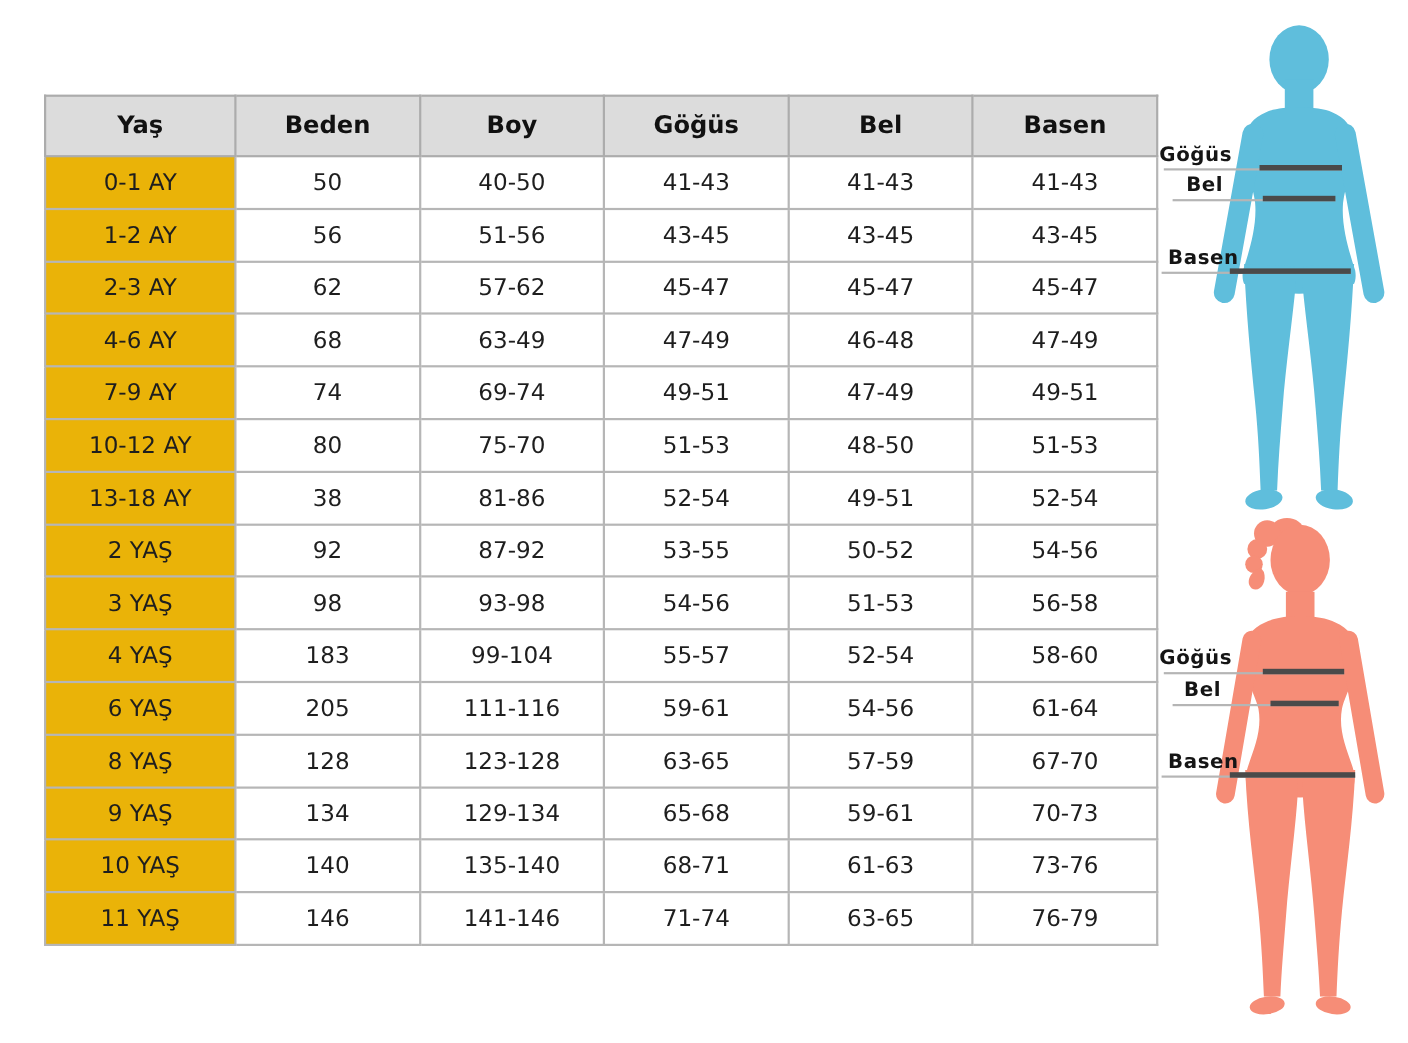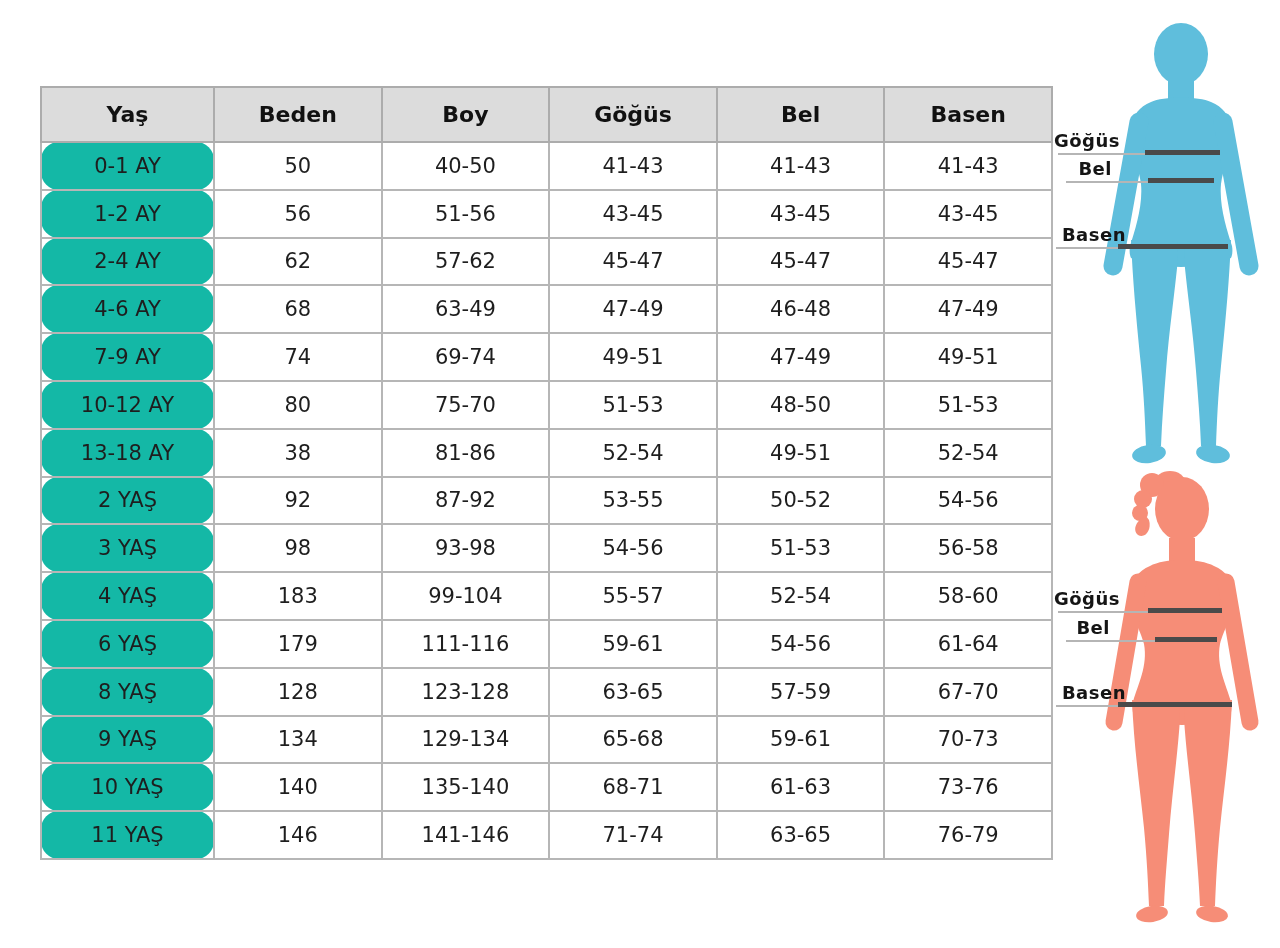--- a/index.html
+++ b/index.html
@@ -15,21 +15,21 @@
   }
   table.size-table col.c-age { width:173px; }
   table.size-table th {
     background:#dcdcdc; border:2px solid #acacac;
     font-size:22px; font-weight:bold; height:55px; color:#111;
   }
   table.size-table td {
     background:#ffffff; border:2px solid #b6b6b6;
     font-size:21px; font-weight:400;
   }
-  table.size-table td:first-child { background:#14b8a6;border-radius:18px; }
+  table.size-table td:first-child { background:#eab308; }
 
   
   svg.fig { position:absolute; }
   svg.fig-top { left:1093px; top:20px; }
   svg.fig-bottom { left:1090px; top:468px; }
 
   
   .measure { position:absolute; height:19px; border-bottom:2px solid #b5b5b5; }
   .measure .mlabel {
     position:absolute; bottom:2px; white-space:nowrap;
@@ -97,21 +97,21 @@
         </tr>
         <tr>
           <td>1-2 AY</td>
           <td>56</td>
           <td>51-56</td>
           <td>43-45</td>
           <td>43-45</td>
           <td>43-45</td>
         </tr>
         <tr>
-          <td>2-4 AY</td>
+          <td>2-3 AY</td>
           <td>62</td>
           <td>57-62</td>
           <td>45-47</td>
           <td>45-47</td>
           <td>45-47</td>
         </tr>
         <tr>
           <td>4-6 AY</td>
           <td>68</td>
           <td>63-49</td>
@@ -162,21 +162,21 @@
         <tr>
           <td>4 YAŞ</td>
           <td>183</td>
           <td>99-104</td>
           <td>55-57</td>
           <td>52-54</td>
           <td>58-60</td>
         </tr>
         <tr>
           <td>6 YAŞ</td>
-          <td>179</td>
+          <td>205</td>
           <td>111-116</td>
           <td>59-61</td>
           <td>54-56</td>
           <td>61-64</td>
         </tr>
         <tr>
           <td>8 YAŞ</td>
           <td>128</td>
           <td>123-128</td>
           <td>63-65</td>

